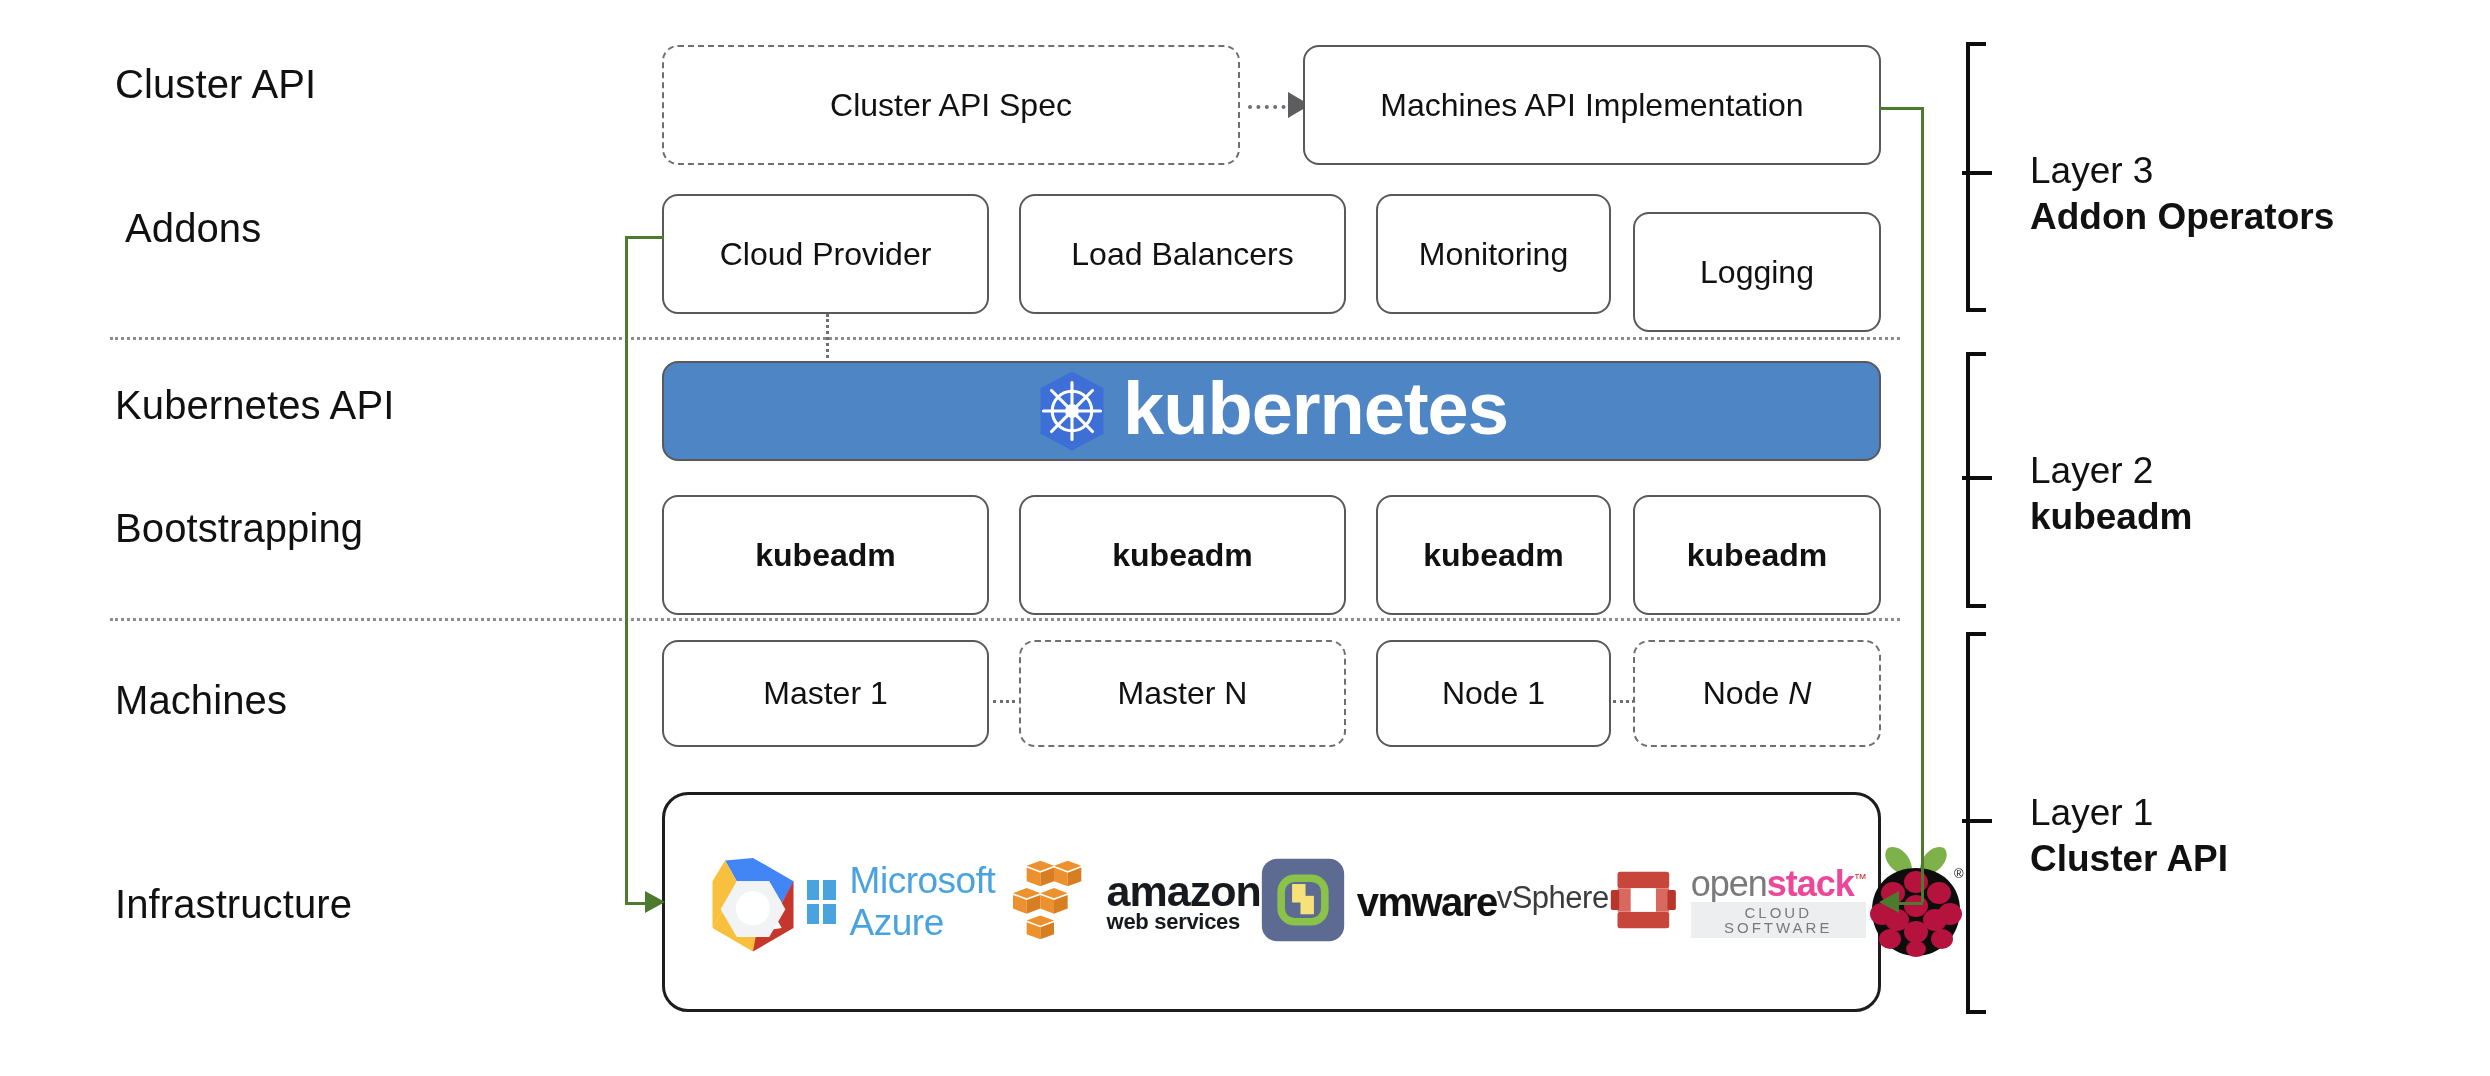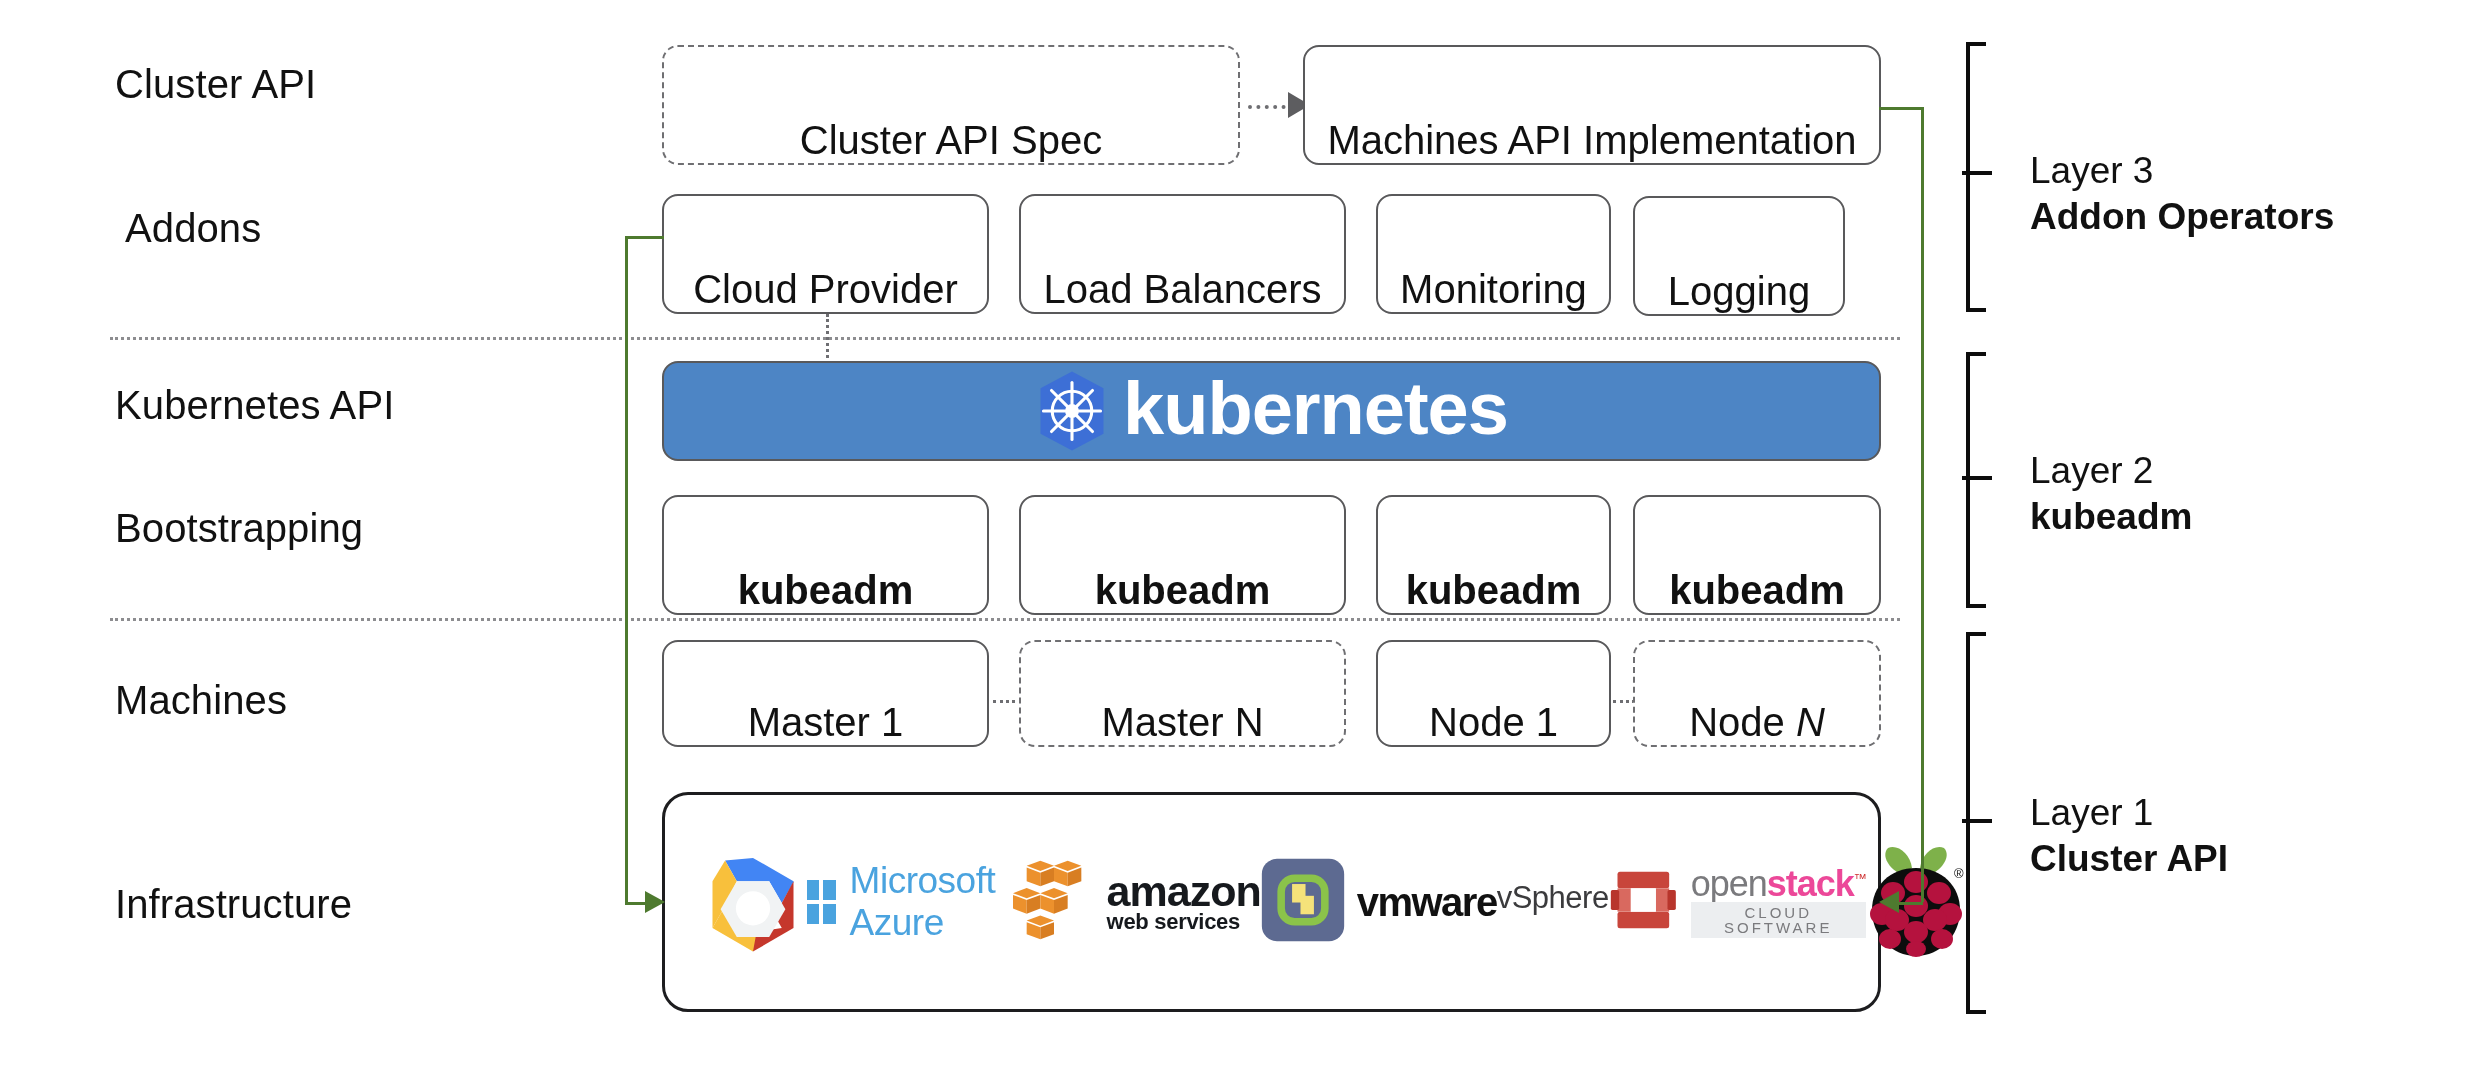--- a/index.html
+++ b/index.html
@@ -27,23 +27,23 @@
   }
 
   
   .box{
     position:absolute;
     box-sizing:border-box;
     background:#ffffff;
     border:2.5px solid #59595b;
     border-radius:16px;
     display:flex;
-    align-items:flex-end;
+    align-items:center;
     justify-content:center;
-    font-size:40px;
+    font-size:32px;
     color:#111;
     text-align:center;
   }
   .box.dashed{
     border-style:dashed;
     border-width:2.5px;
     border-color:#6f6f72;
   }
   .box.bold{font-weight:bold;}
 
@@ -196,21 +196,21 @@
 
   <div class="box" style="left:662px;top:194px;width:327px;height:120px;">
     <span>Cloud Provider</span>
   </div>
   <div class="box" style="left:1019px;top:194px;width:327px;height:120px;">
     <span>Load Balancers</span>
   </div>
   <div class="box" style="left:1376px;top:194px;width:235px;height:120px;">
     <span>Monitoring</span>
   </div>
-  <div class="box" style="left:1633px;top:196px;width:212px;height:120px;">
+  <div class="box" style="left:1633px;top:212px;width:248px;height:120px;">
     <span>Logging</span>
   </div>
 
   <div class="vdot" style="left:826px;top:314px;height:50px;"></div>
 
   <div class="k8s-banner" style="left:662px;top:361px;width:1219px;height:100px;">
     <span style="display:flex;align-items:center;">
       <svg width="74" height="82" viewBox="0 0 100 112" aria-hidden="true">
         <polygon points="50,2 93,25 93,87 50,110 7,87 7,25" fill="#3d6fd6"></polygon>
         <g stroke="#ffffff" stroke-width="4.2" fill="none" stroke-linecap="round">

